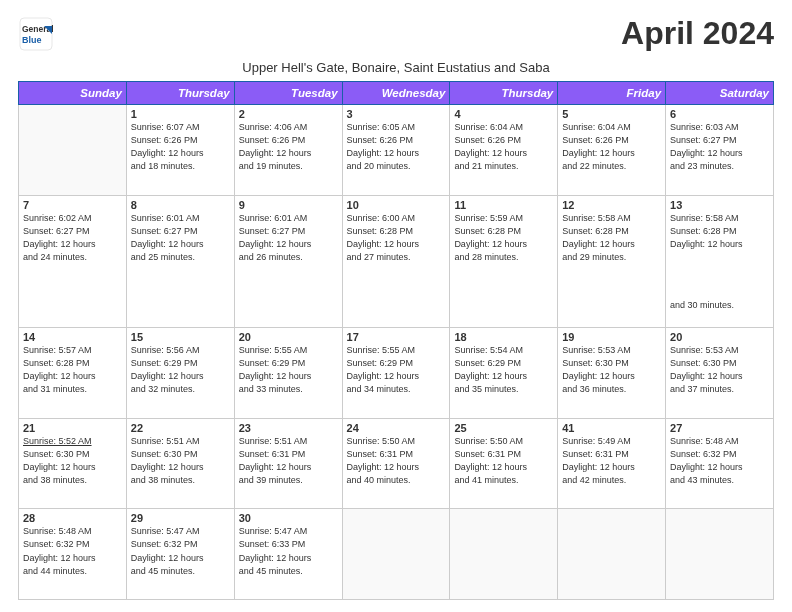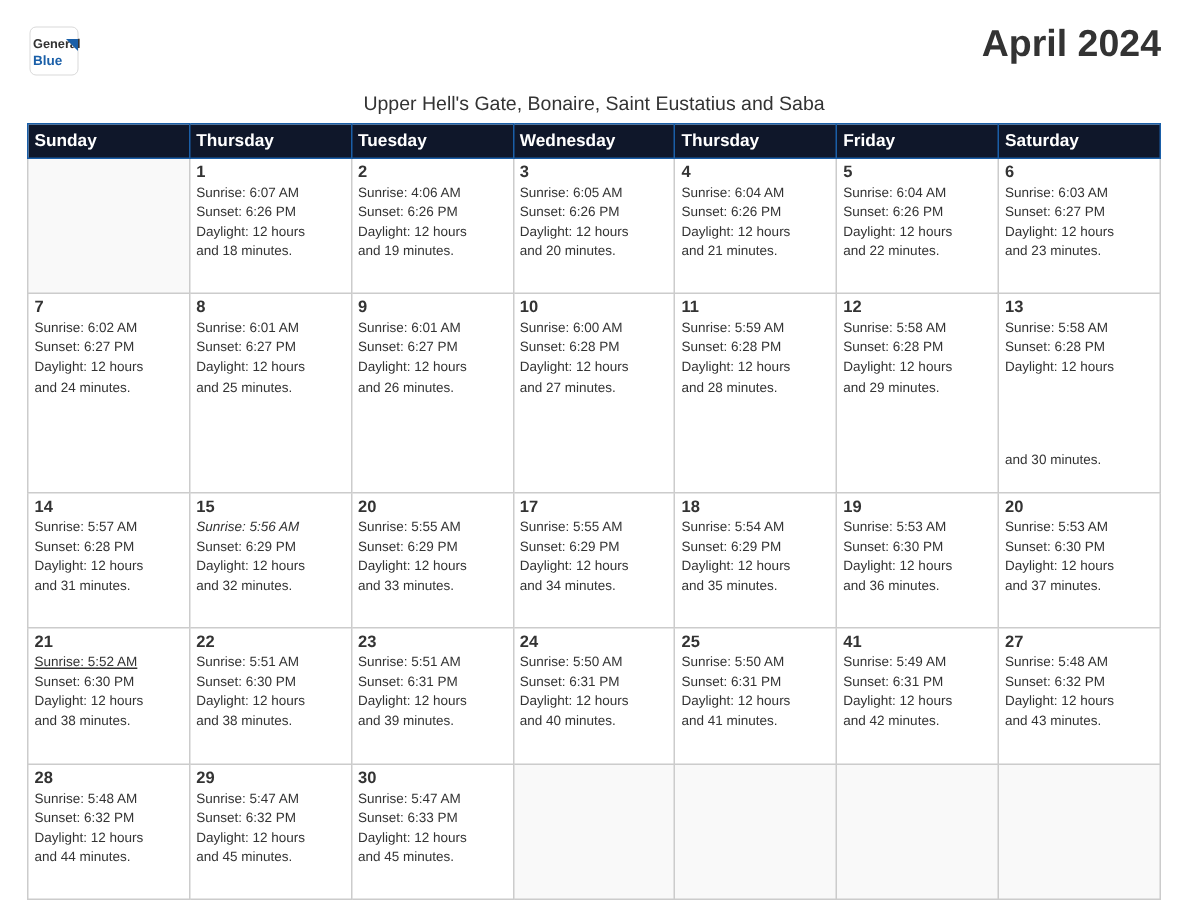--- a/index.html
+++ b/index.html
@@ -25,46 +25,47 @@
     }
     .logo {
       display: flex;
       align-items: center;
       gap: 0;
     }
     .title-block {
       text-align: right;
     }
     .month-title {
-      font-size: 25px;
+      font-size: 32px;
       font-weight: bold;
       color: #333;
       line-height: 1.1;
     }
     .subtitle {
       font-size: 13px;
       color: #333;
       text-align: center;
       margin-bottom: 6px;
     }
     .calendar {
       flex: 1;
       border: 1px solid #ccc;
       border-collapse: collapse;
       width: 100%;
       table-layout: fixed;
     }
     .calendar th {
-      background: #0f172a;
+      background: #8b5cf6;
       color: #fff;
       font-size: 11.5px;
       font-weight: bold;
       padding: 5px 4px;
-      text-align: left;
+      text-align: right;
       border: 1px solid #1a5fa8;
+      font-style: italic;
     }
     .calendar td {
       border: 1px solid #ccc;
       vertical-align: top;
       padding: 3px 4px 3px 4px;
       font-size: 9.5px;
       color: #333;
       height: 82px;
     }
     .day-num {
@@ -244,21 +245,21 @@
             <div class="day-info">
               <span style="display: block;">Sunrise: 5:57 AM</span>
               <span style="display: block;">Sunset: 6:28 PM</span>
               <span style="display: block;">Daylight: 12 hours</span>
               <span style="display: block;">and 31 minutes.</span>
             </div>
           </td>
           <td>
             <span class="day-num">15</span>
             <div class="day-info">
-              <span style="display: block; font-style: italic;">Sunrise: 5:56 AM</span>
+              <span style="display: block;">Sunrise: 5:56 AM</span>
               <span style="display: block;">Sunset: 6:29 PM</span>
               <span style="display: block;">Daylight: 12 hours</span>
               <span style="display: block;">and 32 minutes.</span>
             </div>
           </td>
           <td>
             <span class="day-num">20</span>
             <div class="day-info">
               <span style="display: block;">Sunrise: 5:55 AM</span>
               <span style="display: block;">Sunset: 6:29 PM</span>

